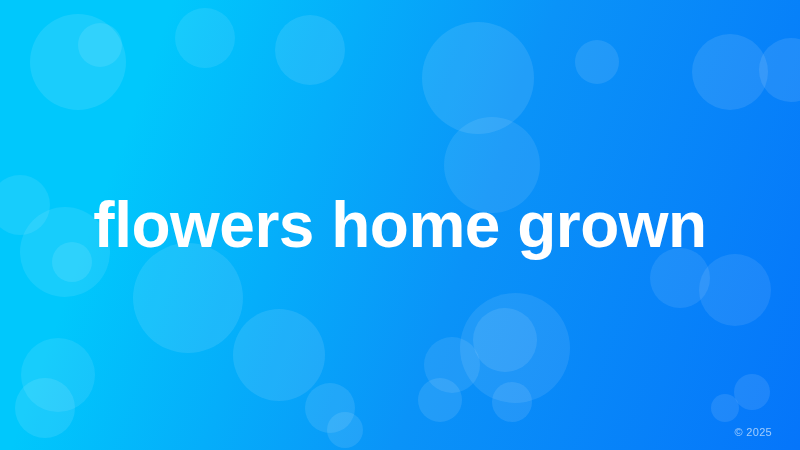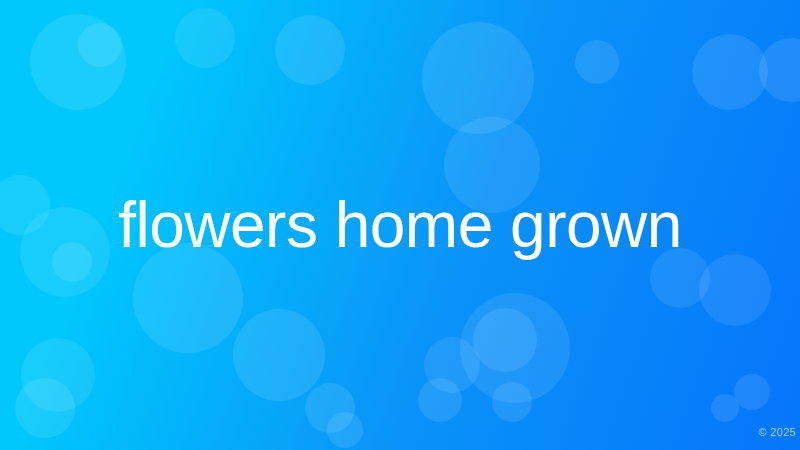--- a/index.html
+++ b/index.html
@@ -31,30 +31,30 @@
     top: 0;
     height: 450px;
     display: flex;
     align-items: center;
     justify-content: center;
   }
   #headline {
     margin: 0;
     color: #ffffff;
     font-size: 64px;
-    font-weight: 400;
+    font-weight: 700;
     letter-spacing: -0.5px;
     line-height: 1;
     white-space: nowrap;
     text-align: center;
     font-family: "Liberation Sans", sans-serif;
   }
   #copyright {
     position: absolute;
-    right: 4px;
+    right: 28px;
     bottom: 12px;
     color: rgba(255,255,255,0.62);
     font-size: 11px;
     font-weight: 400;
     letter-spacing: 0.3px;
     line-height: 1;
     font-family: "Liberation Sans", sans-serif;
   }
 </style>
 </head>

